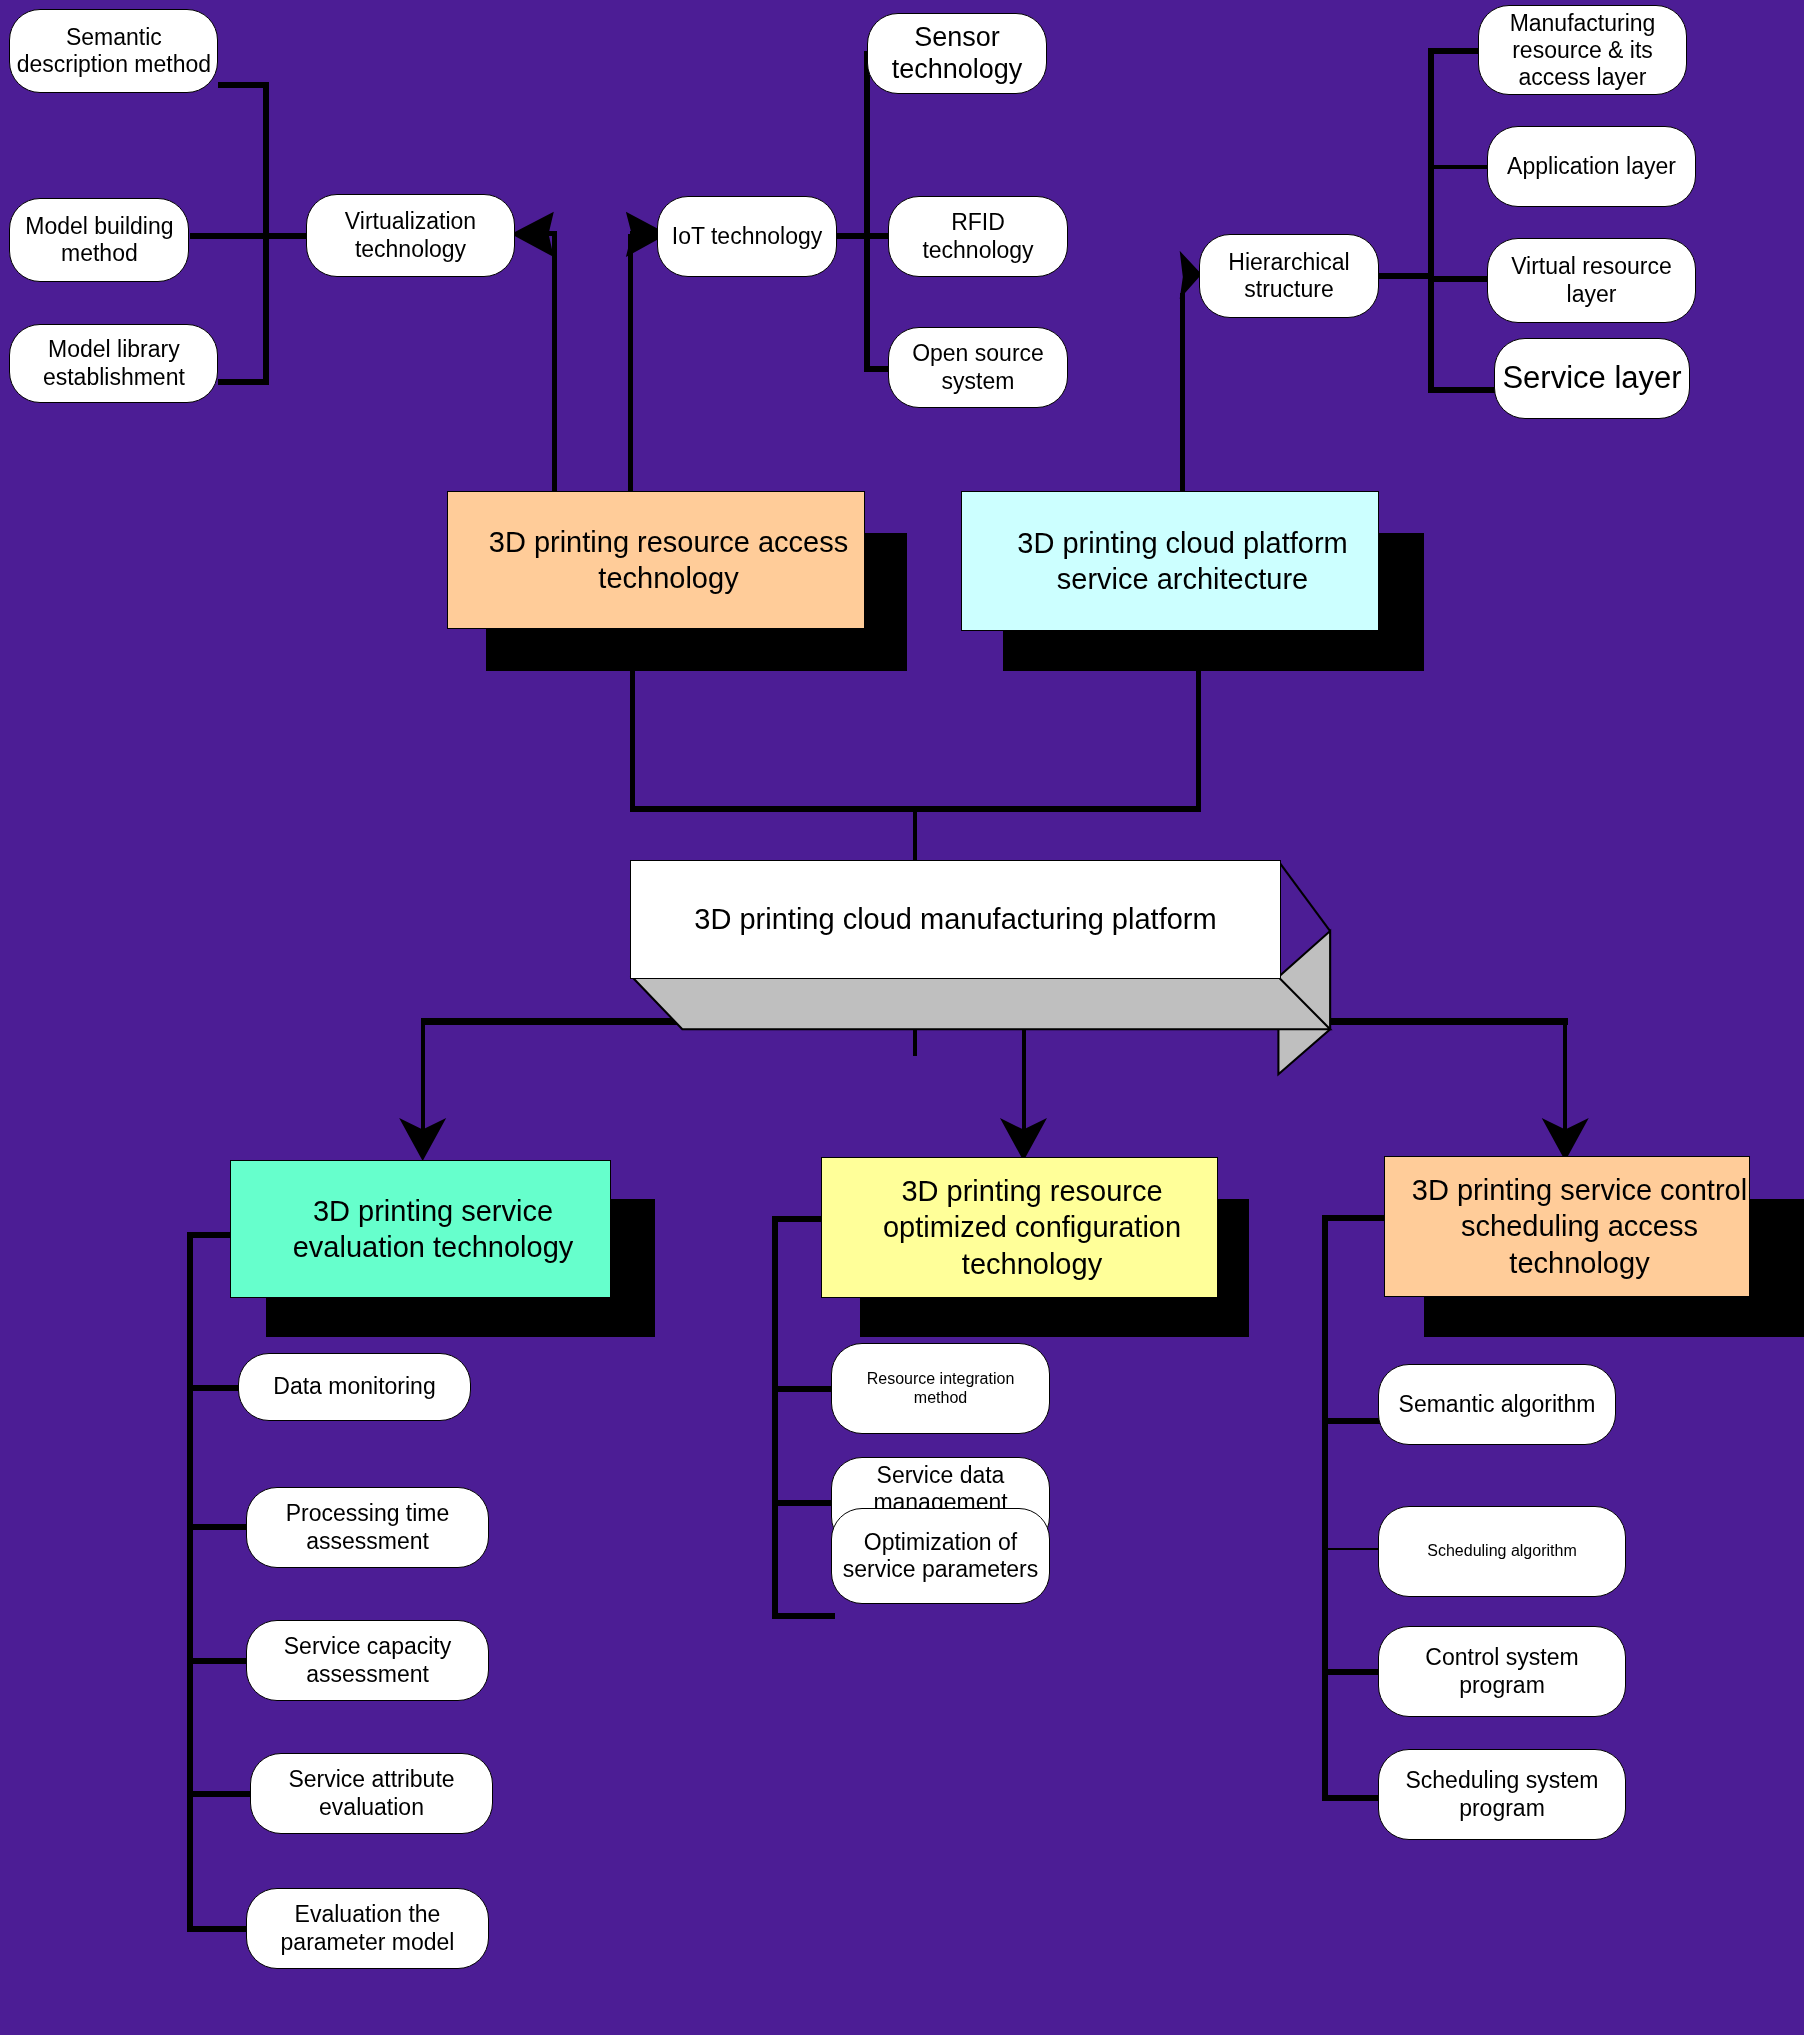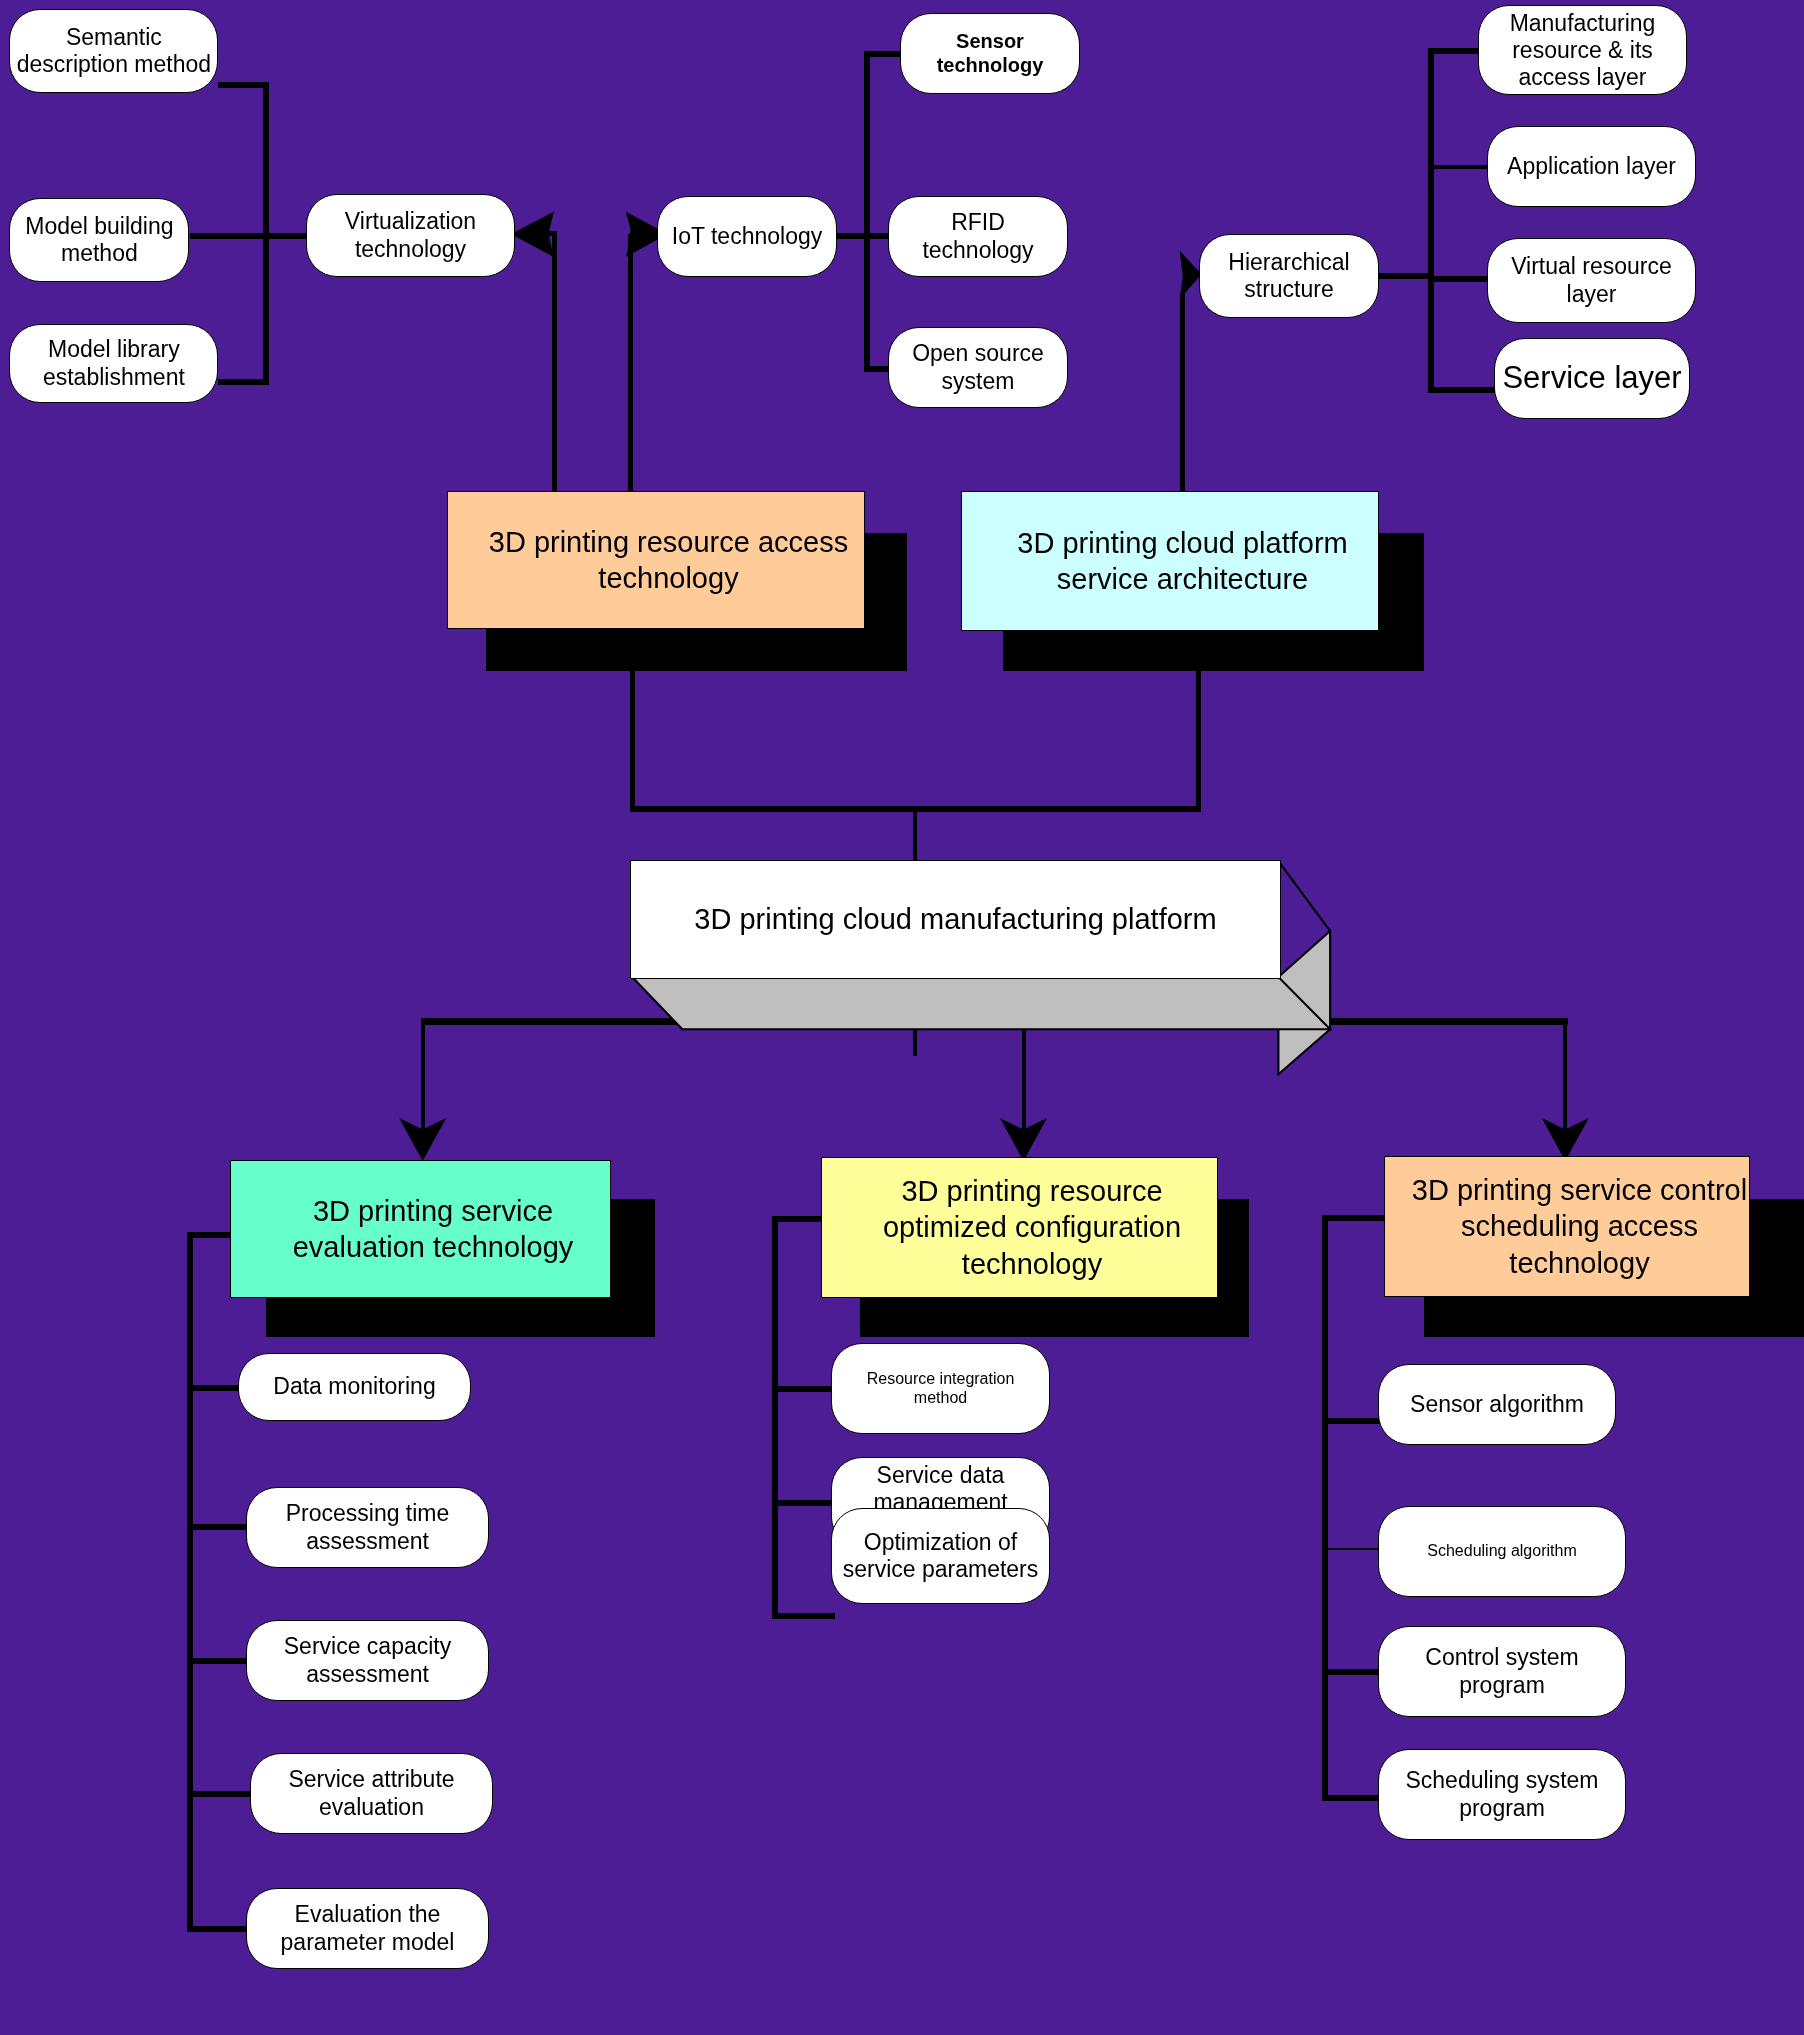--- a/index.html
+++ b/index.html
@@ -76,21 +76,21 @@
   <div class="rnode" style="left:9.4px;top:324px;width:209px;height:79px;font-size:23px;">Model library establishment</div>
 
   <div class="rnode" style="left:306px;top:194px;width:209px;height:83px;font-size:23px;">Virtualization technology</div>
 
   <div class="h" style="left:218px;top:82px;width:50px;height:5.7px;"></div>
   <div class="v" style="left:263px;top:82px;width:5.7px;height:303px;"></div>
   <div class="h" style="left:218px;top:379px;width:50px;height:5.7px;"></div>
   <div class="h" style="left:190px;top:233px;width:79px;height:5.7px;"></div>
   <div class="h" style="left:263px;top:233px;width:47px;height:5.7px;"></div>
 
-  <div class="rnode" style="left:900px;top:13px;width:180px;height:81px;font-size:20px;font-weight:bold;">Sensor technology</div>
+  <div class="rnode" style="left:867px;top:13px;width:180px;height:81px;font-size:27px;">Sensor technology</div>
 
   <div class="rnode" style="left:888px;top:196px;width:180px;height:81px;font-size:23px;">RFID technology</div>
 
   <div class="rnode" style="left:888px;top:327px;width:180px;height:81px;font-size:23px;">Open source system</div>
 
   <div class="rnode" style="left:657px;top:196px;width:180px;height:81px;font-size:23px;">IoT technology</div>
 
   <div class="h" style="left:864px;top:51px;width:50px;height:5.7px;"></div>
   <div class="v" style="left:864px;top:51px;width:5.7px;height:321px;"></div>
   <div class="h" style="left:864px;top:366px;width:50px;height:5.7px;"></div>
@@ -188,21 +188,21 @@
 
   <div class="v" style="left:772px;top:1216px;width:5.7px;height:401px;"></div>
   <div class="h" style="left:772px;top:1216px;width:52px;height:5.7px;"></div>
   <div class="h" style="left:772px;top:1386px;width:63px;height:5.7px;"></div>
   <div class="h" style="left:772px;top:1500px;width:63px;height:5.7px;"></div>
   <div class="h" style="left:772px;top:1613px;width:63px;height:5.7px;"></div>
 
   <div class="mshadow" style="left:1424px;top:1199px;width:389px;height:138px;"></div>
   <div class="mbox" style="left:1384px;top:1156px;width:366px;height:141px;font-size:29px;background:#FFCC99;">3D printing service control scheduling access technology</div>
 
-  <div class="rnode" style="left:1378px;top:1364px;width:238px;height:81px;font-size:23px;">Sensor algorithm</div>
+  <div class="rnode" style="left:1378px;top:1364px;width:238px;height:81px;font-size:23px;">Semantic algorithm</div>
   <div class="rnode" style="left:1378px;top:1506px;width:248px;height:91px;font-size:16px;">Scheduling algorithm</div>
   <div class="rnode" style="left:1378px;top:1626px;width:248px;height:91px;font-size:23px;">Control system program</div>
   <div class="rnode" style="left:1378px;top:1749px;width:248px;height:91px;font-size:23px;">Scheduling system program</div>
 
   <div class="v" style="left:1322px;top:1215px;width:5.7px;height:586px;"></div>
   <div class="h" style="left:1322px;top:1215px;width:65px;height:5.7px;"></div>
   <div class="h" style="left:1322px;top:1418px;width:62px;height:5.7px;"></div>
   <div class="hthin" style="left:1322px;top:1548px;width:62px;"></div>
   <div class="h" style="left:1322px;top:1669px;width:62px;height:5.7px;"></div>
   <div class="h" style="left:1322px;top:1795px;width:62px;height:5.7px;"></div>

